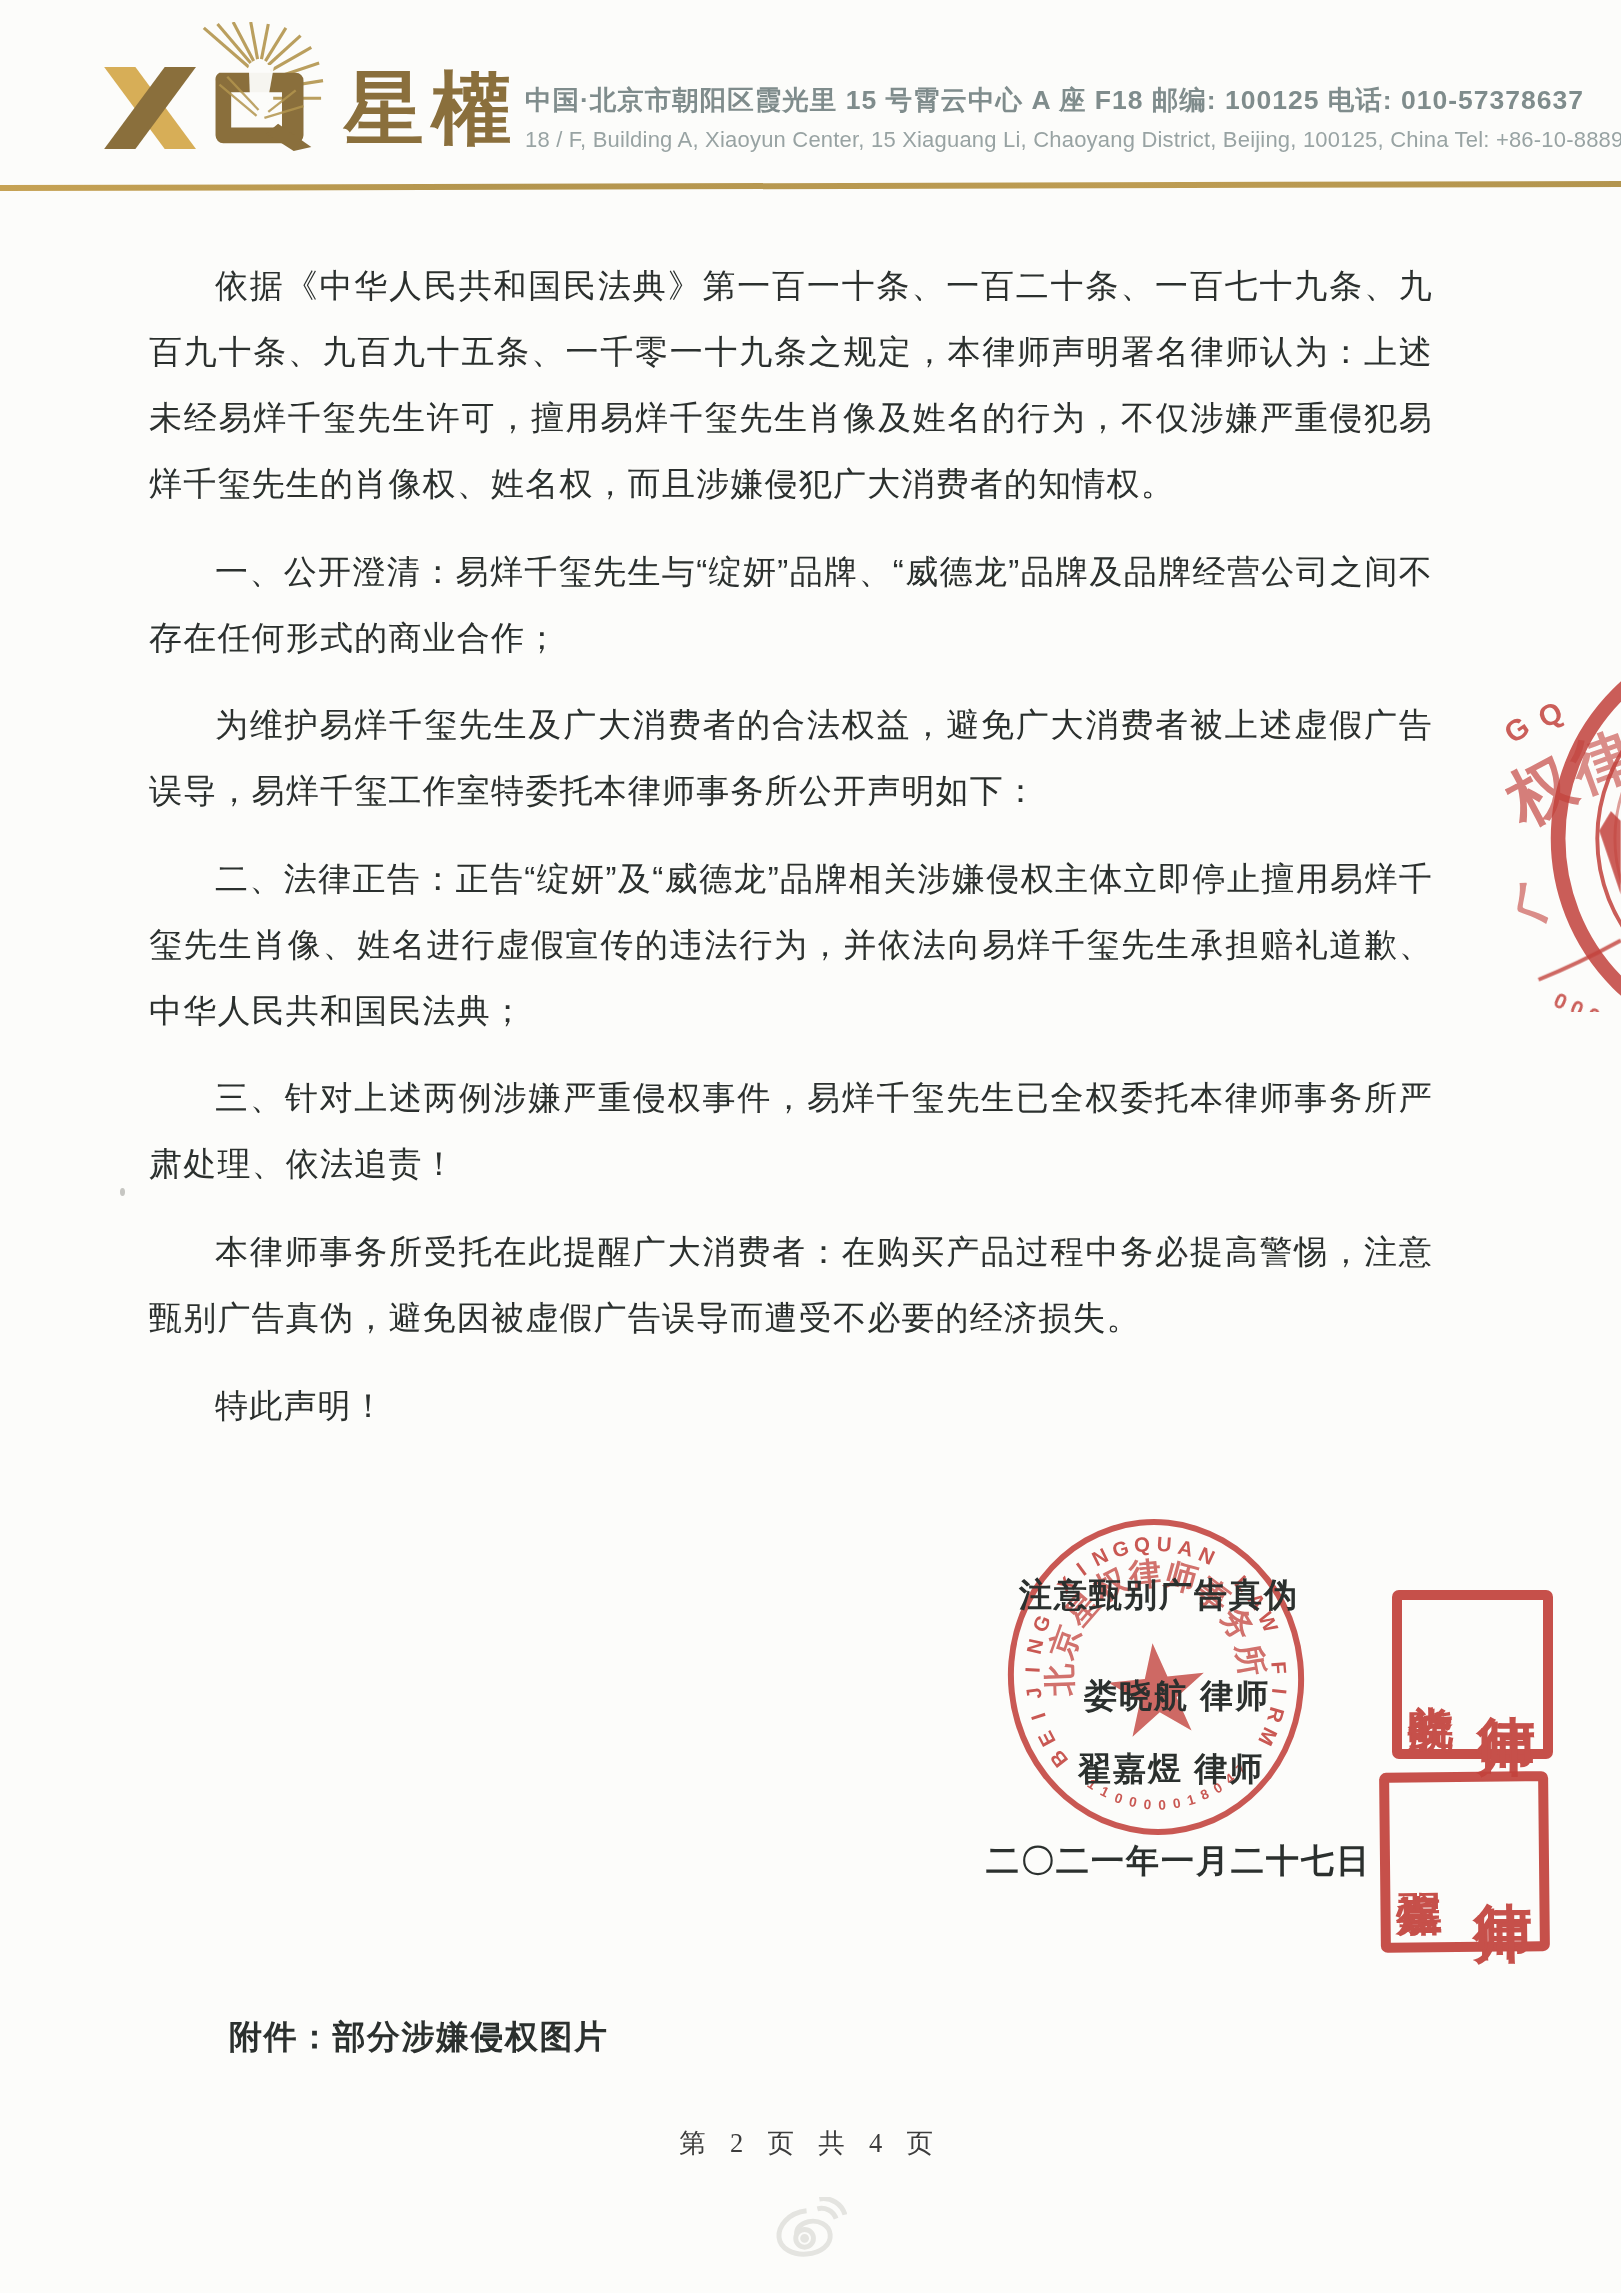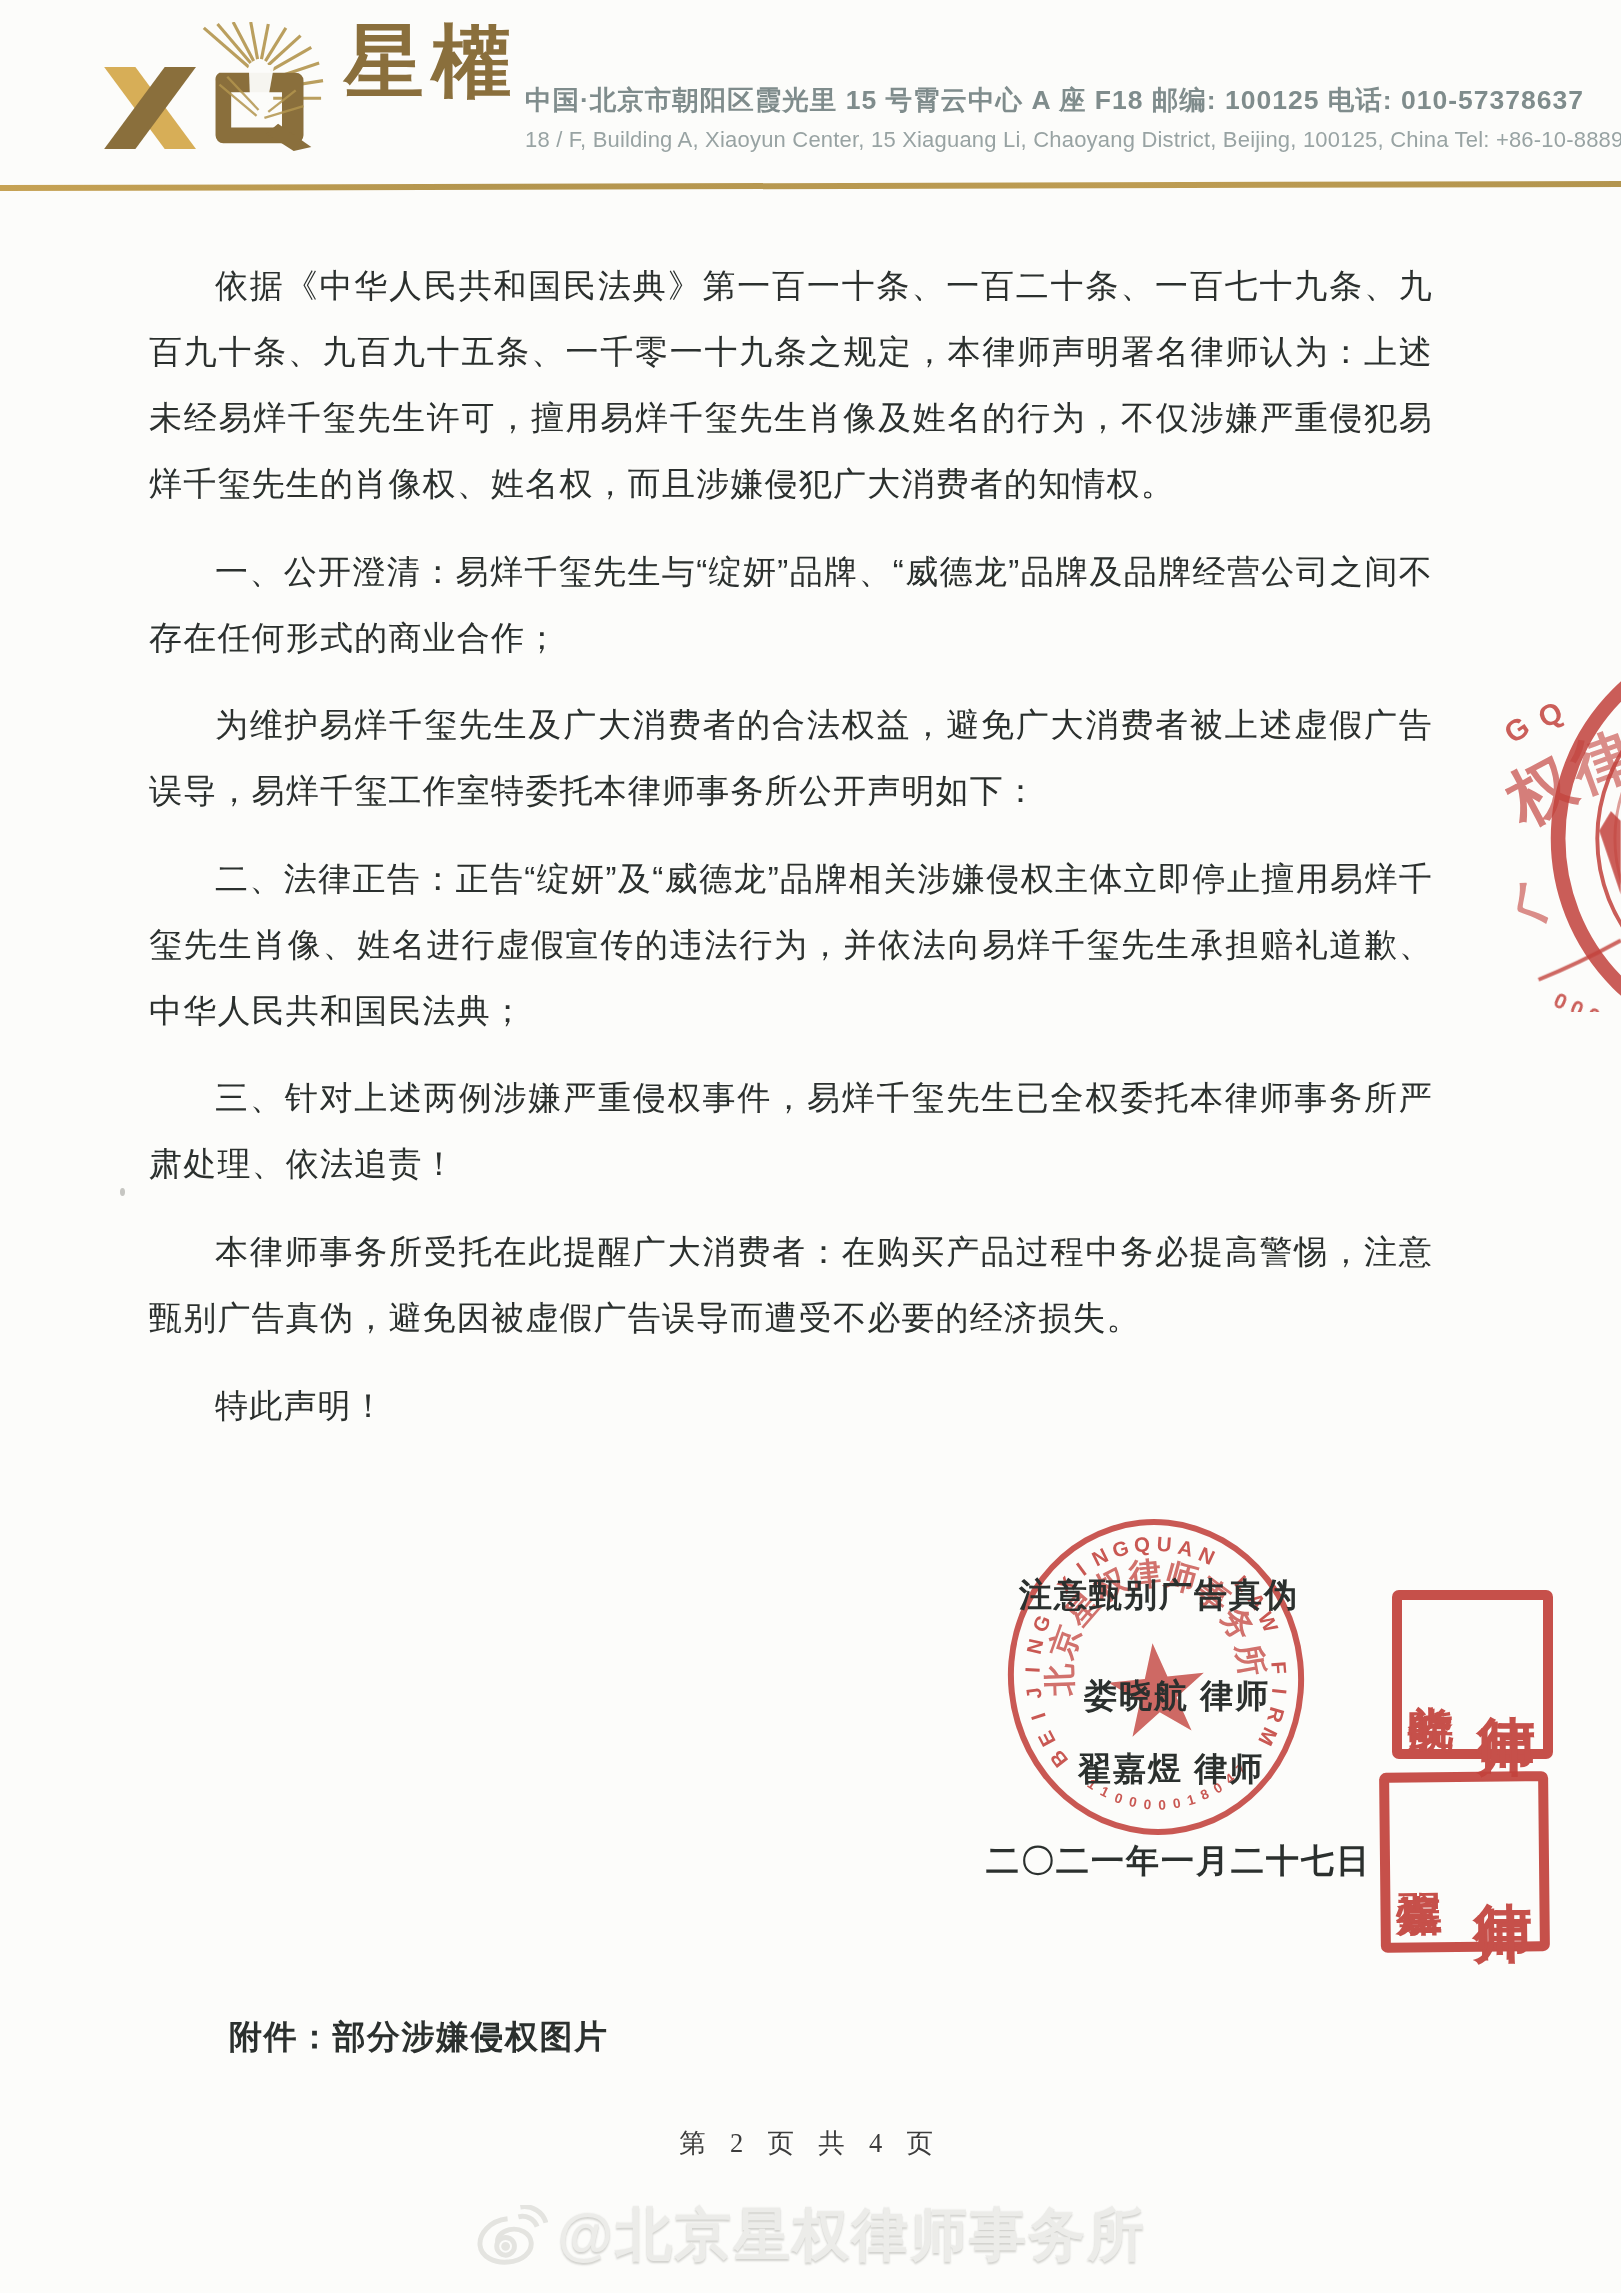--- a/index.html
+++ b/index.html
@@ -4,21 +4,21 @@
 <style>
   html,body { margin:0; padding:0; background:#9a9a9a; }
   .page {
     position:relative; width:1621px; height:2294px; margin:0 auto;
     background:#fcfcfa; overflow:hidden;
     font-family:"Liberation Sans", sans-serif; color:#2b302e;
   }
 
   
   .header { position:absolute; left:0; top:0; width:100%; height:192px; }
-  .logo { position:absolute; left:102px; top:21.6px; display:flex; align-items:flex-start; }
+  .logo { position:absolute; left:102px; top:21.6px; display:flex; align-items:flex-end; }
   .logo-mark { width:230px; height:129px; }
   .logo-cn {
     font-size:80px; font-weight:bold; color:#8a6f3c; letter-spacing:7.8px;
     line-height:1; margin-left:11.8px; margin-bottom:2px;
   }
   .addr { position:absolute; left:525px; top:82px; width:1068px; }
   .addr-cn { font-size:26.5px; font-weight:600; color:#7f8c8c; letter-spacing:1px; white-space:nowrap; }
   .addr-en { font-size:22px; color:#98a3a3; margin-top:8.8px; letter-spacing:0.2px; white-space:nowrap; }
   .gold-rule {
     position:absolute; left:0; top:183px; width:100%; height:5.9px;
@@ -244,18 +244,17 @@
   <div class="watermark">
     <svg width="73" height="61" viewBox="0 0 74 62" xmlns="http://www.w3.org/2000/svg">
       <g stroke="#e4e4e0" fill="none" stroke-width="5">
         <path d="M33 14 C14 16 4 30 5 41 C6 53 20 59 33 58 C48 57 58 48 57 38 C56 28 45 23 35 25 C27 27 22 32 23 38"></path>
         <circle cx="31" cy="42" r="9"></circle>
         <circle cx="31" cy="42" r="2" fill="#e4e4e0"></circle>
         <path d="M44 12 C52 10 60 14 63 22" stroke-width="5"></path>
         <path d="M46 2 C58 0 69 7 72 18" stroke-width="5"></path>
       </g>
     </svg>
-    <span class="wm-text">@北京星权律师事务所</span>
   </div>
 
   <div class="speck"></div>
 </div>
 
 
 </body></html>

